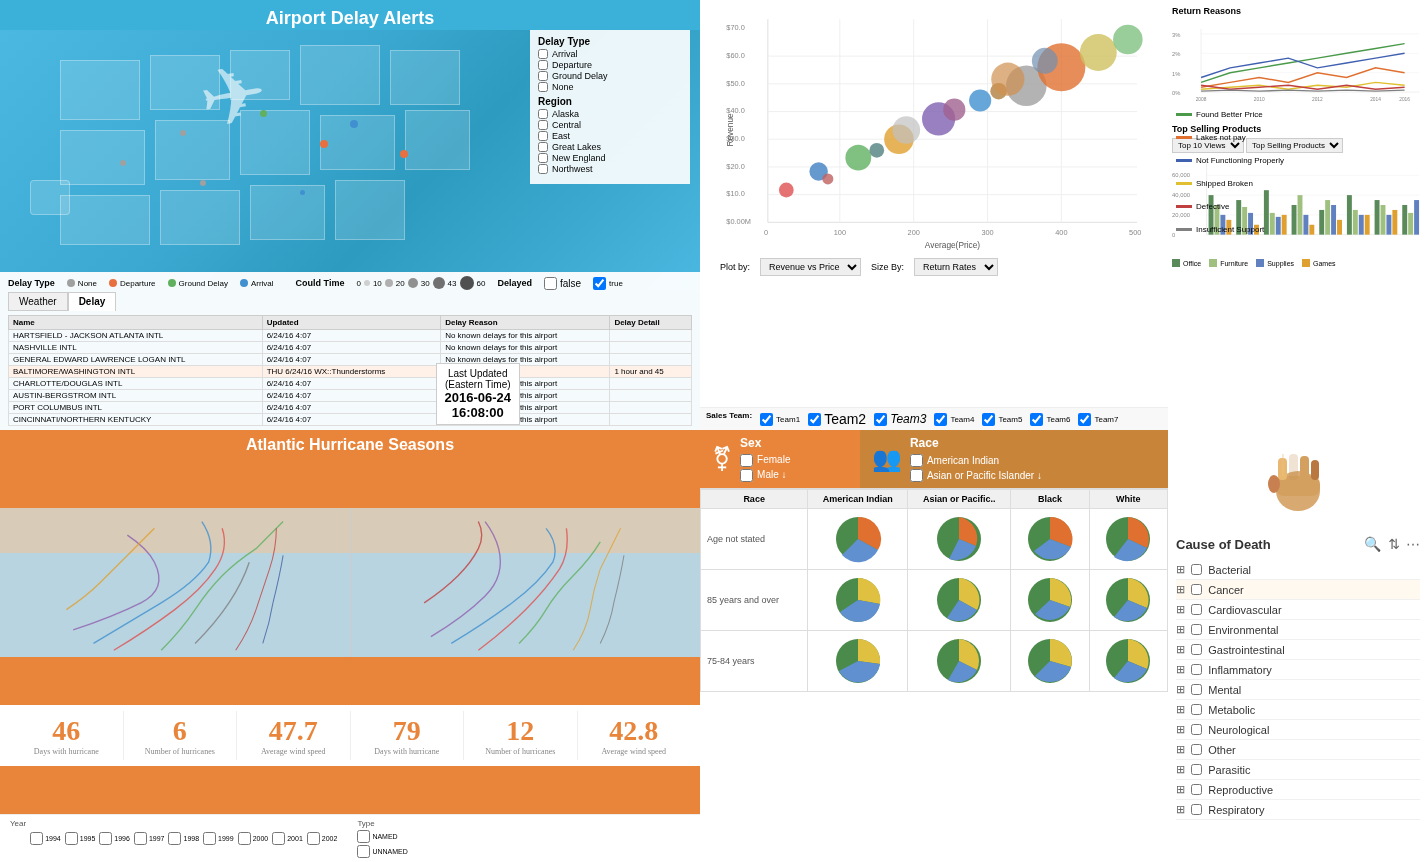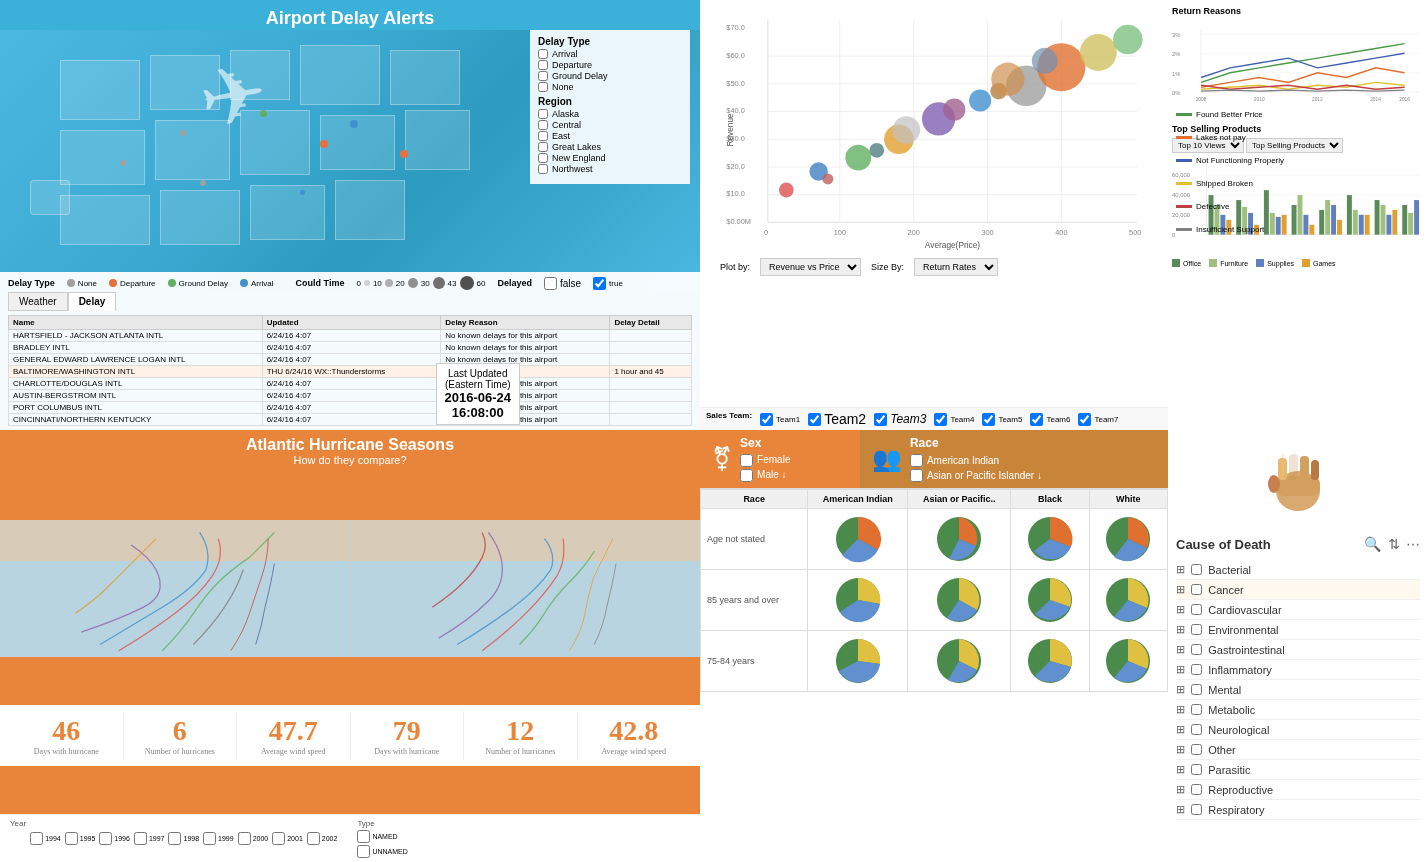--- a/index.html
+++ b/index.html
@@ -405,21 +405,21 @@
         </tr>
       </thead>
       <tbody>
         <tr>
             <td>HARTSFIELD - JACKSON ATLANTA INTL</td>
             <td>6/24/16 4:07</td>
             <td>No known delays for this airport</td>
             <td></td>
           </tr>
         <tr>
-            <td>BRADLEY INTL</td>
+            <td>NASHVILLE INTL</td>
             <td>6/24/16 4:07</td>
             <td>No known delays for this airport</td>
             <td></td>
           </tr>
         <tr>
             <td>GENERAL EDWARD LAWRENCE LOGAN INTL</td>
             <td>6/24/16 4:07</td>
             <td>No known delays for this airport</td>
             <td></td>
           </tr>
@@ -698,21 +698,20 @@
           <div class="prod-legend-dot" style="background:#e0a030;"></div>
           <span style="font-size:7px;">Games</span>
         </div>
     </div>
   </div>
 </div>
 
 <div id="hurricane-panel">
   <div class="hurricane-header">
     <h2>Atlantic Hurricane Seasons</h2>
-    <p>How do they compare?</p>
   </div>
   <div class="hurricane-maps">
 
     <div class="hurr-map">
       <div class="hurr-bg"></div>
       <div class="sea-area" style="left:0;top:30%;width:100%;height:70%;background:#b8d4e0;border-radius:0;"></div>
 
       <svg style="position:absolute;top:0;left:0;width:100%;height:100%;" viewBox="0 0 340 220">
         <path d="M 20 180 Q 80 160 120 140 Q 160 120 140 80 Q 130 60 100 40" fill="none" stroke="#9060b0" stroke-width="2" opacity="0.8"></path>
         <path d="M 50 200 Q 100 170 150 140 Q 200 110 220 80 Q 230 50 210 20" fill="none" stroke="#4090d0" stroke-width="2" opacity="0.8"></path>

